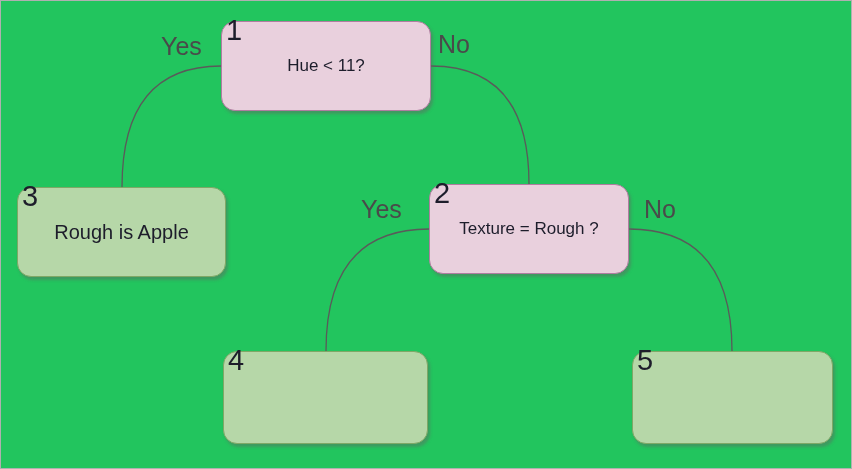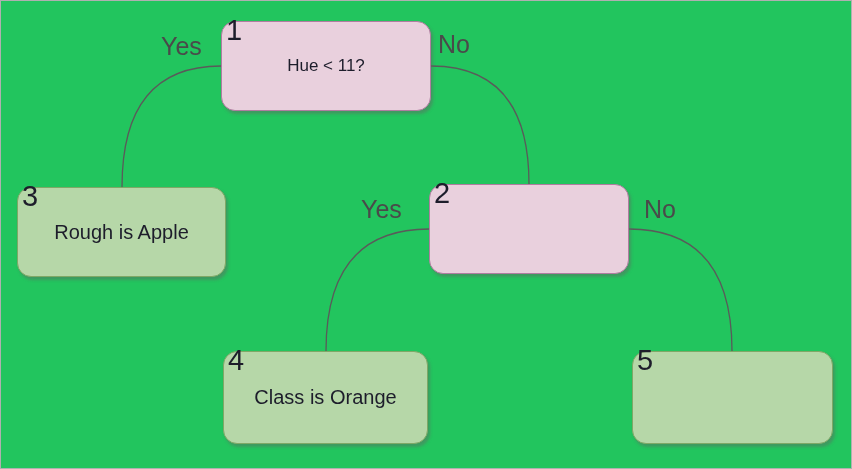--- a/index.html
+++ b/index.html
@@ -91,27 +91,27 @@
       <div class="edge-label" style="left: 360px; top: 196px; color: rgb(74, 74, 74);">Yes</div>
       <div class="edge-label" style="left: 643px; top: 196px; color: rgb(74, 74, 74);">No</div>
     </div>
   <div id="node-layer">
       <div class="node decision" style="left: 220px; top: 20px; width: 210px; height: 90px; background: rgb(233, 208, 221); border-color: rgb(176, 124, 160);">
         <span class="node-number" style="color: rgb(29, 29, 43);">1</span>
         <span class="node-label" style="color: rgb(29, 29, 43);">Hue &lt; 11?</span>
       </div>
       <div class="node decision" style="left: 428px; top: 183px; width: 200px; height: 90px; background: rgb(233, 208, 221); border-color: rgb(176, 124, 160);">
         <span class="node-number" style="color: rgb(29, 29, 43);">2</span>
+        <span class="node-label" style="color: rgb(29, 29, 43);">Texture = Rough ?</span>
       </div>
       <div class="node leaf" style="left: 16px; top: 186px; width: 209px; height: 90px; background: rgb(182, 215, 168); border-color: rgb(127, 168, 102);">
         <span class="node-number" style="color: rgb(29, 29, 43);">3</span>
         <span class="node-label" style="color: rgb(29, 29, 43);">Rough is Apple</span>
       </div>
       <div class="node leaf" style="left: 222px; top: 350px; width: 205px; height: 93px; background: rgb(182, 215, 168); border-color: rgb(127, 168, 102);">
         <span class="node-number" style="color: rgb(29, 29, 43);">4</span>
-        <span class="node-label" style="color: rgb(29, 29, 43);">Class is Orange</span>
       </div>
       <div class="node leaf" style="left: 631px; top: 350px; width: 201px; height: 93px; background: rgb(182, 215, 168); border-color: rgb(127, 168, 102);">
         <span class="node-number" style="color: rgb(29, 29, 43);">5</span>
       </div>
     </div>
 
 </div>
 
 </body></html>

